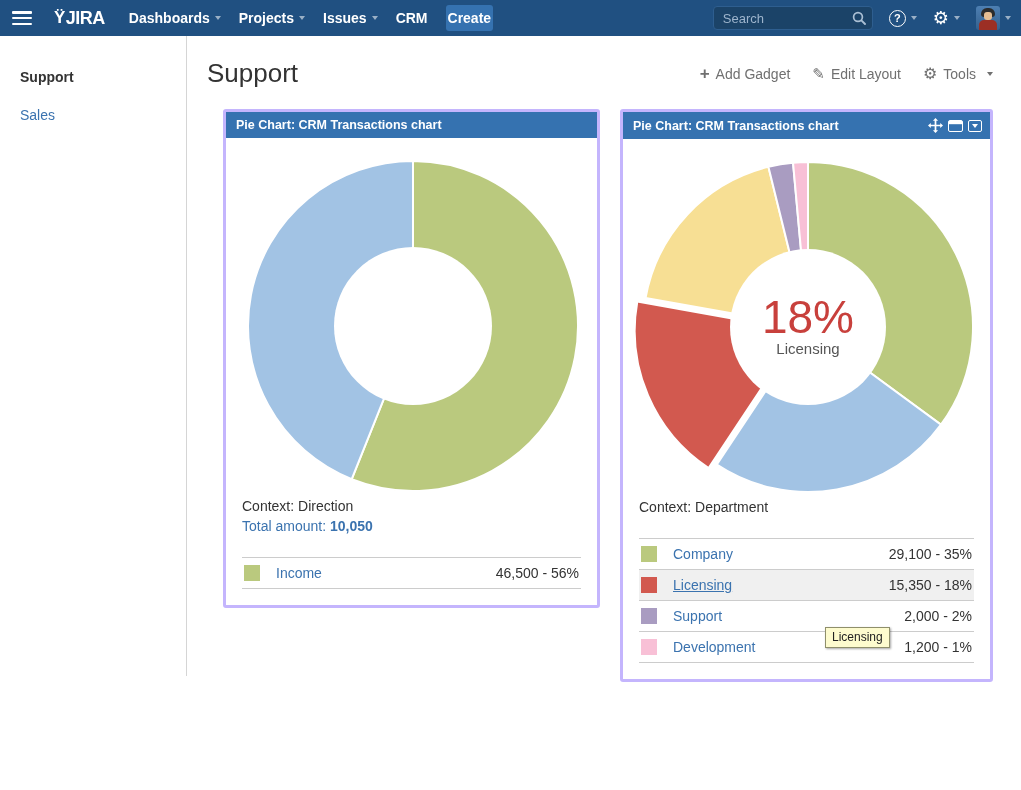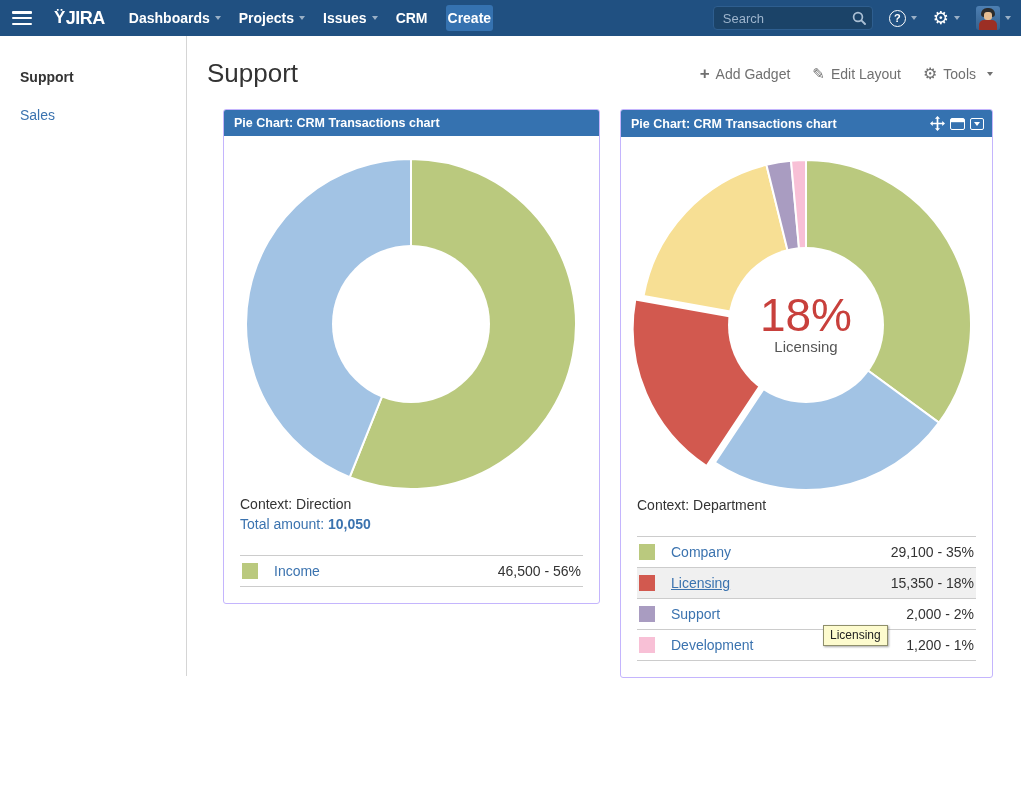--- a/index.html
+++ b/index.html
@@ -39,21 +39,21 @@
   .page-head { display:flex; align-items:center; }
   .page-title { font-size:26px; color:#333; font-weight:normal; flex:1; }
   .actions { display:flex; align-items:center; gap:22px; color:#707070; font-size:14px; }
   .action { display:flex; align-items:center; gap:6px; cursor:pointer; }
   .plus-ic { font-size:17px; font-weight:bold; line-height:14px; }
   .pencil-ic { font-size:15px; }
   .gear-sm { font-size:16px; line-height:14px; }
 
   
   .gadget-row { display:flex; gap:20px; margin:20px 0 0 16px; align-items:flex-start; }
-  .gadget { background:#fff; border:1px solid #c4b5fd; border-radius:3px; overflow:hidden; }
+  .gadget { background:#fff; border:3px solid #c4b5fd; border-radius:3px; overflow:hidden; }
   .gadget.g1 { width:377px; }
   .gadget.g2 { width:373px; }
   .gadget-header { background:#3572b0; color:#fff; font-size:12.5px; font-weight:bold; padding:6px 8px 6px 10px; display:flex; align-items:center; cursor:move; }
   .gadget-header .gtitle { flex:1; }
   .gctrl { display:flex; align-items:center; gap:5px; }
   .gctrl .ic { cursor:pointer; display:flex; align-items:center; }
   .drop-ic { width:14px; height:12px; border:1px solid #fff; border-radius:2px; display:flex; align-items:center; justify-content:center; }
   .drop-ic .tri { width:0; height:0; border-left:3px solid transparent; border-right:3px solid transparent; border-top:4px solid #fff; }
   .chart-wrap { padding-top:2px; }
   .chart-wrap svg { display:block; }

